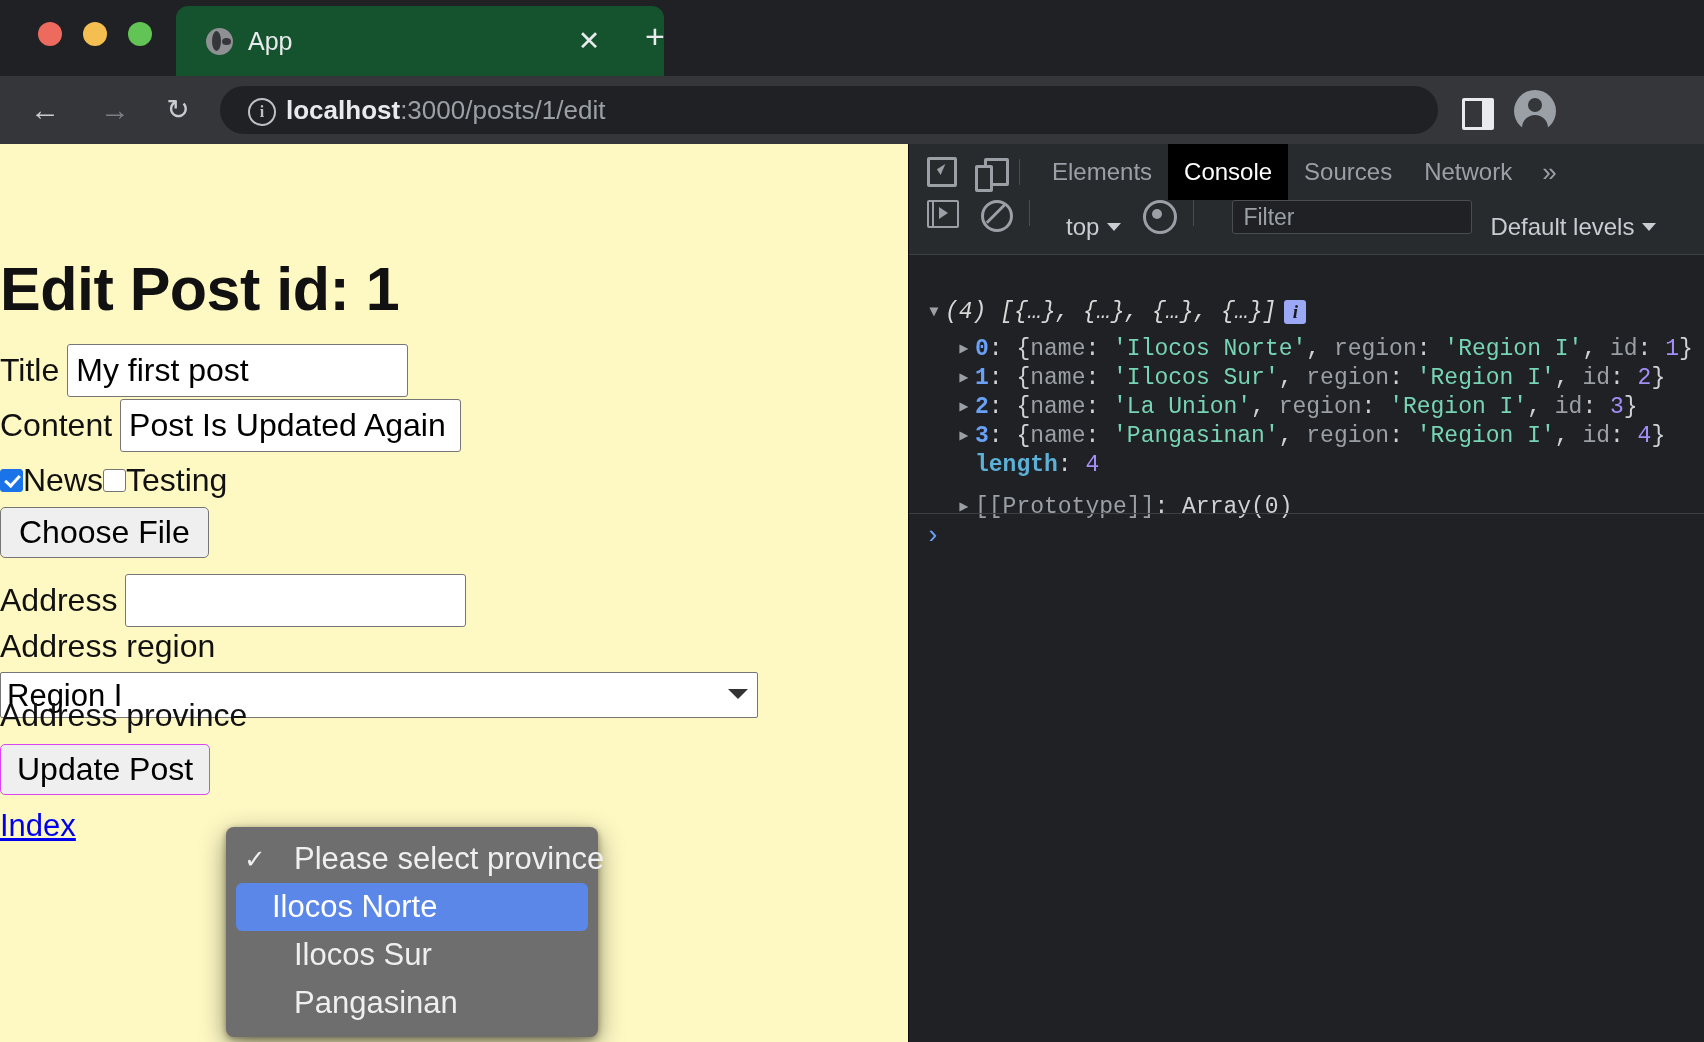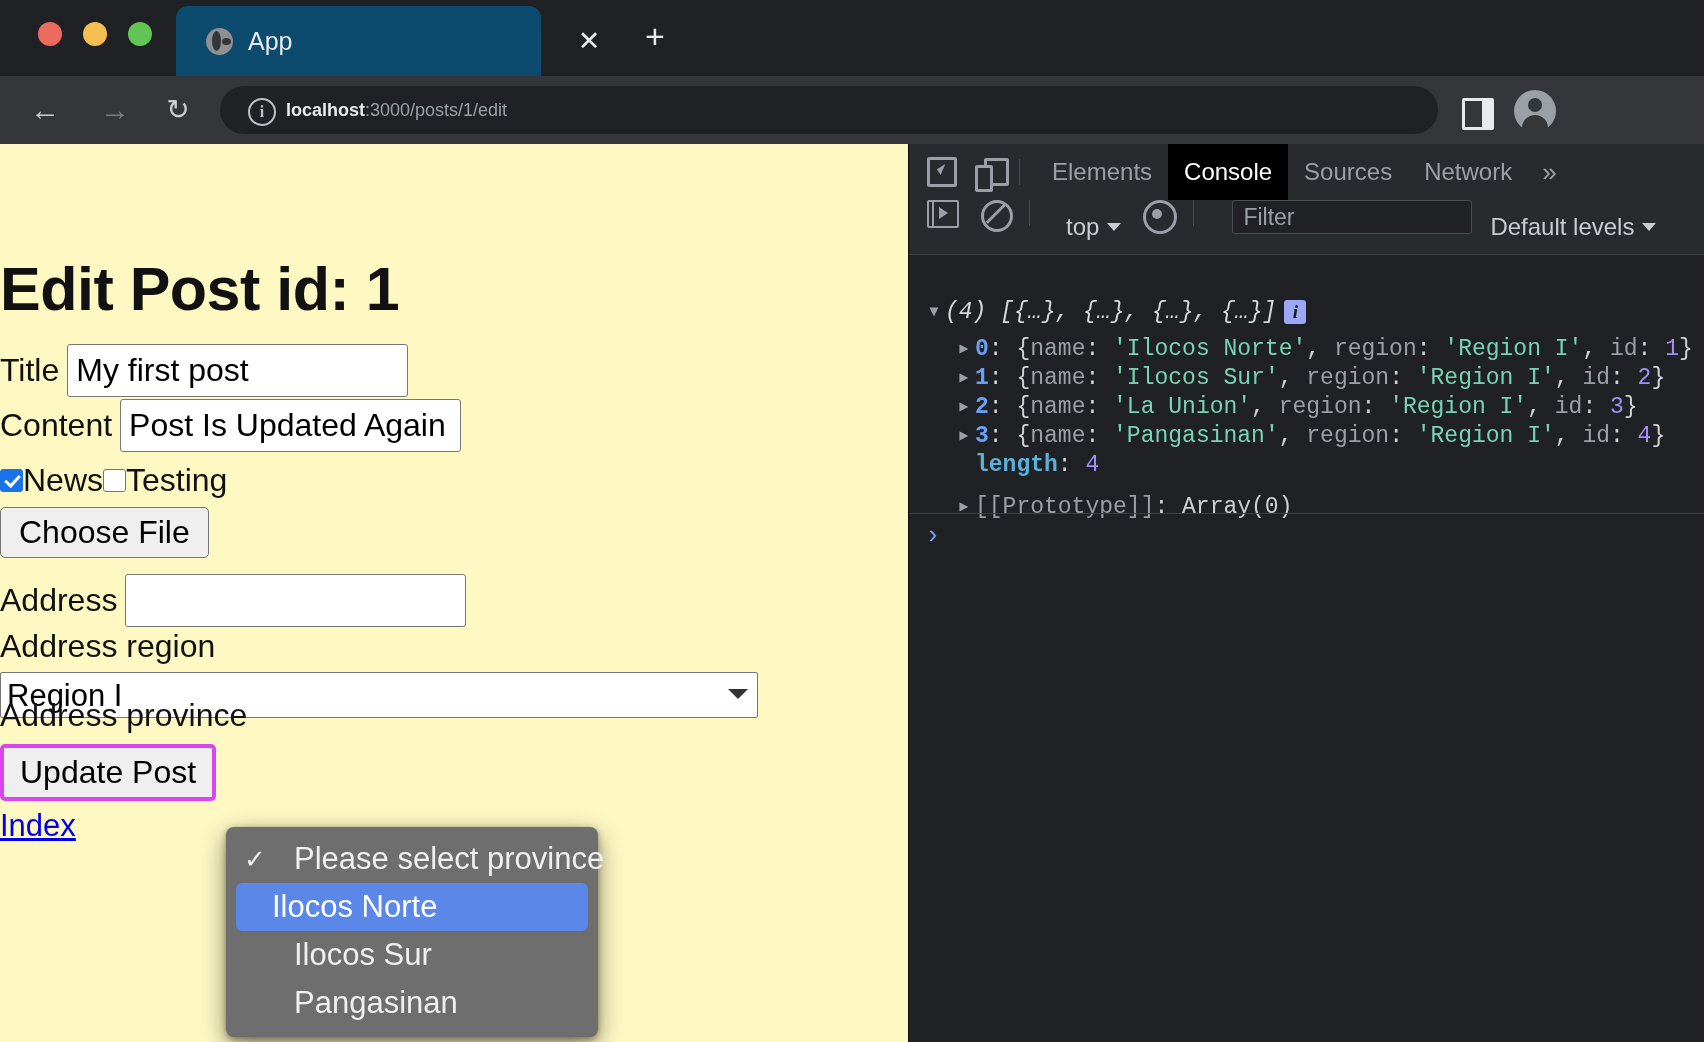--- a/index.html
+++ b/index.html
@@ -11,22 +11,22 @@
   }
   
   .chrome{position:absolute;left:0;top:0;width:1704px;height:144px;background:#202124;}
   .tabstrip{position:absolute;left:0;top:0;width:1704px;height:76px;}
   .traffic{position:absolute;left:38px;top:22px;display:flex;gap:21px;align-items:center;}
   .dot{width:24px;height:24px;border-radius:50%;}
   .dot.red{background:#ed6a5f;}
   .dot.yellow{background:#f4bf50;}
   .dot.green{background:#61c454;}
   .tab{
-    position:absolute;left:176px;top:6px;width:365px;height:70px;
-    background:#0c4a6e;border-radius:12px 12px 0 0;
+    position:absolute;left:176px;top:6px;width:488px;height:70px;
+    background:#14532d;border-radius:12px 12px 0 0;
     display:flex;align-items:center;
   }
   .tab-fav{
     position:absolute;left:30px;top:22px;width:27px;height:27px;border-radius:50%;
     background:#8e9094;
   }
   .tab-fav:before{
     content:"";position:absolute;left:6px;top:3px;width:9px;height:20px;border-radius:50%;
     background:#35363a;
   }
@@ -58,21 +58,21 @@
     position:absolute;left:220px;top:10px;width:1218px;height:48px;
     background:#202124;border-radius:24px;display:flex;align-items:center;
   }
   .info-icon{
     position:absolute;left:28px;top:12px;width:24px;height:24px;border:2px solid #bdc1c6;
     border-radius:50%;color:#bdc1c6;font-size:16px;line-height:23px;text-align:center;
     font-family:"Liberation Serif",serif;font-weight:bold;
   }
   .url{
     position:absolute;left:66px;top:0;height:64px;line-height:48px;
-    font-size:18px;color:#9aa0a6;white-space:nowrap;
+    font-size:26px;color:#9aa0a6;white-space:nowrap;
   }
   .url b{color:#e8eaed;font-weight:600;}
   .side-panel-icon{
     position:absolute;left:1462px;top:22px;width:26px;height:26px;
     border:3px solid #e8eaed;border-radius:2px;cursor:pointer;
   }
   .side-panel-icon:after{
     content:"";position:absolute;right:0;top:0;width:9px;height:26px;background:#e8eaed;
   }
   .avatar{
@@ -135,21 +135,21 @@
   }
   .sel-arrow{
     position:absolute;left:728px;top:545px;width:0;height:0;
     border-left:10px solid transparent;border-right:10px solid transparent;
     border-top:10px solid #333;pointer-events:none;
   }
   .lbl-province{position:absolute;left:0;top:553px;font-size:32px;color:#111;}
   .btn-update{
     position:absolute;left:0;top:600px;
     font-family:"Liberation Sans",sans-serif;font-size:32px;color:#000;
-    background:#efefef;border:4px solid #d946ef;border-radius:5px;padding:6px 16px;cursor:pointer;
+    background:#efefef;border:1px solid #d946ef;border-radius:5px;padding:6px 16px;cursor:pointer;
   }
   a.index-link{
     position:absolute;left:0;top:664px;font-size:31px;color:#0000ee;text-decoration:underline;
   }
 
   
   .popup{
     position:absolute;left:226px;top:683px;width:372px;
     background:#6e6e6e;border-radius:8px;
     box-shadow:0 8px 26px rgba(0,0,0,.45), 0 2px 6px rgba(0,0,0,.35);

